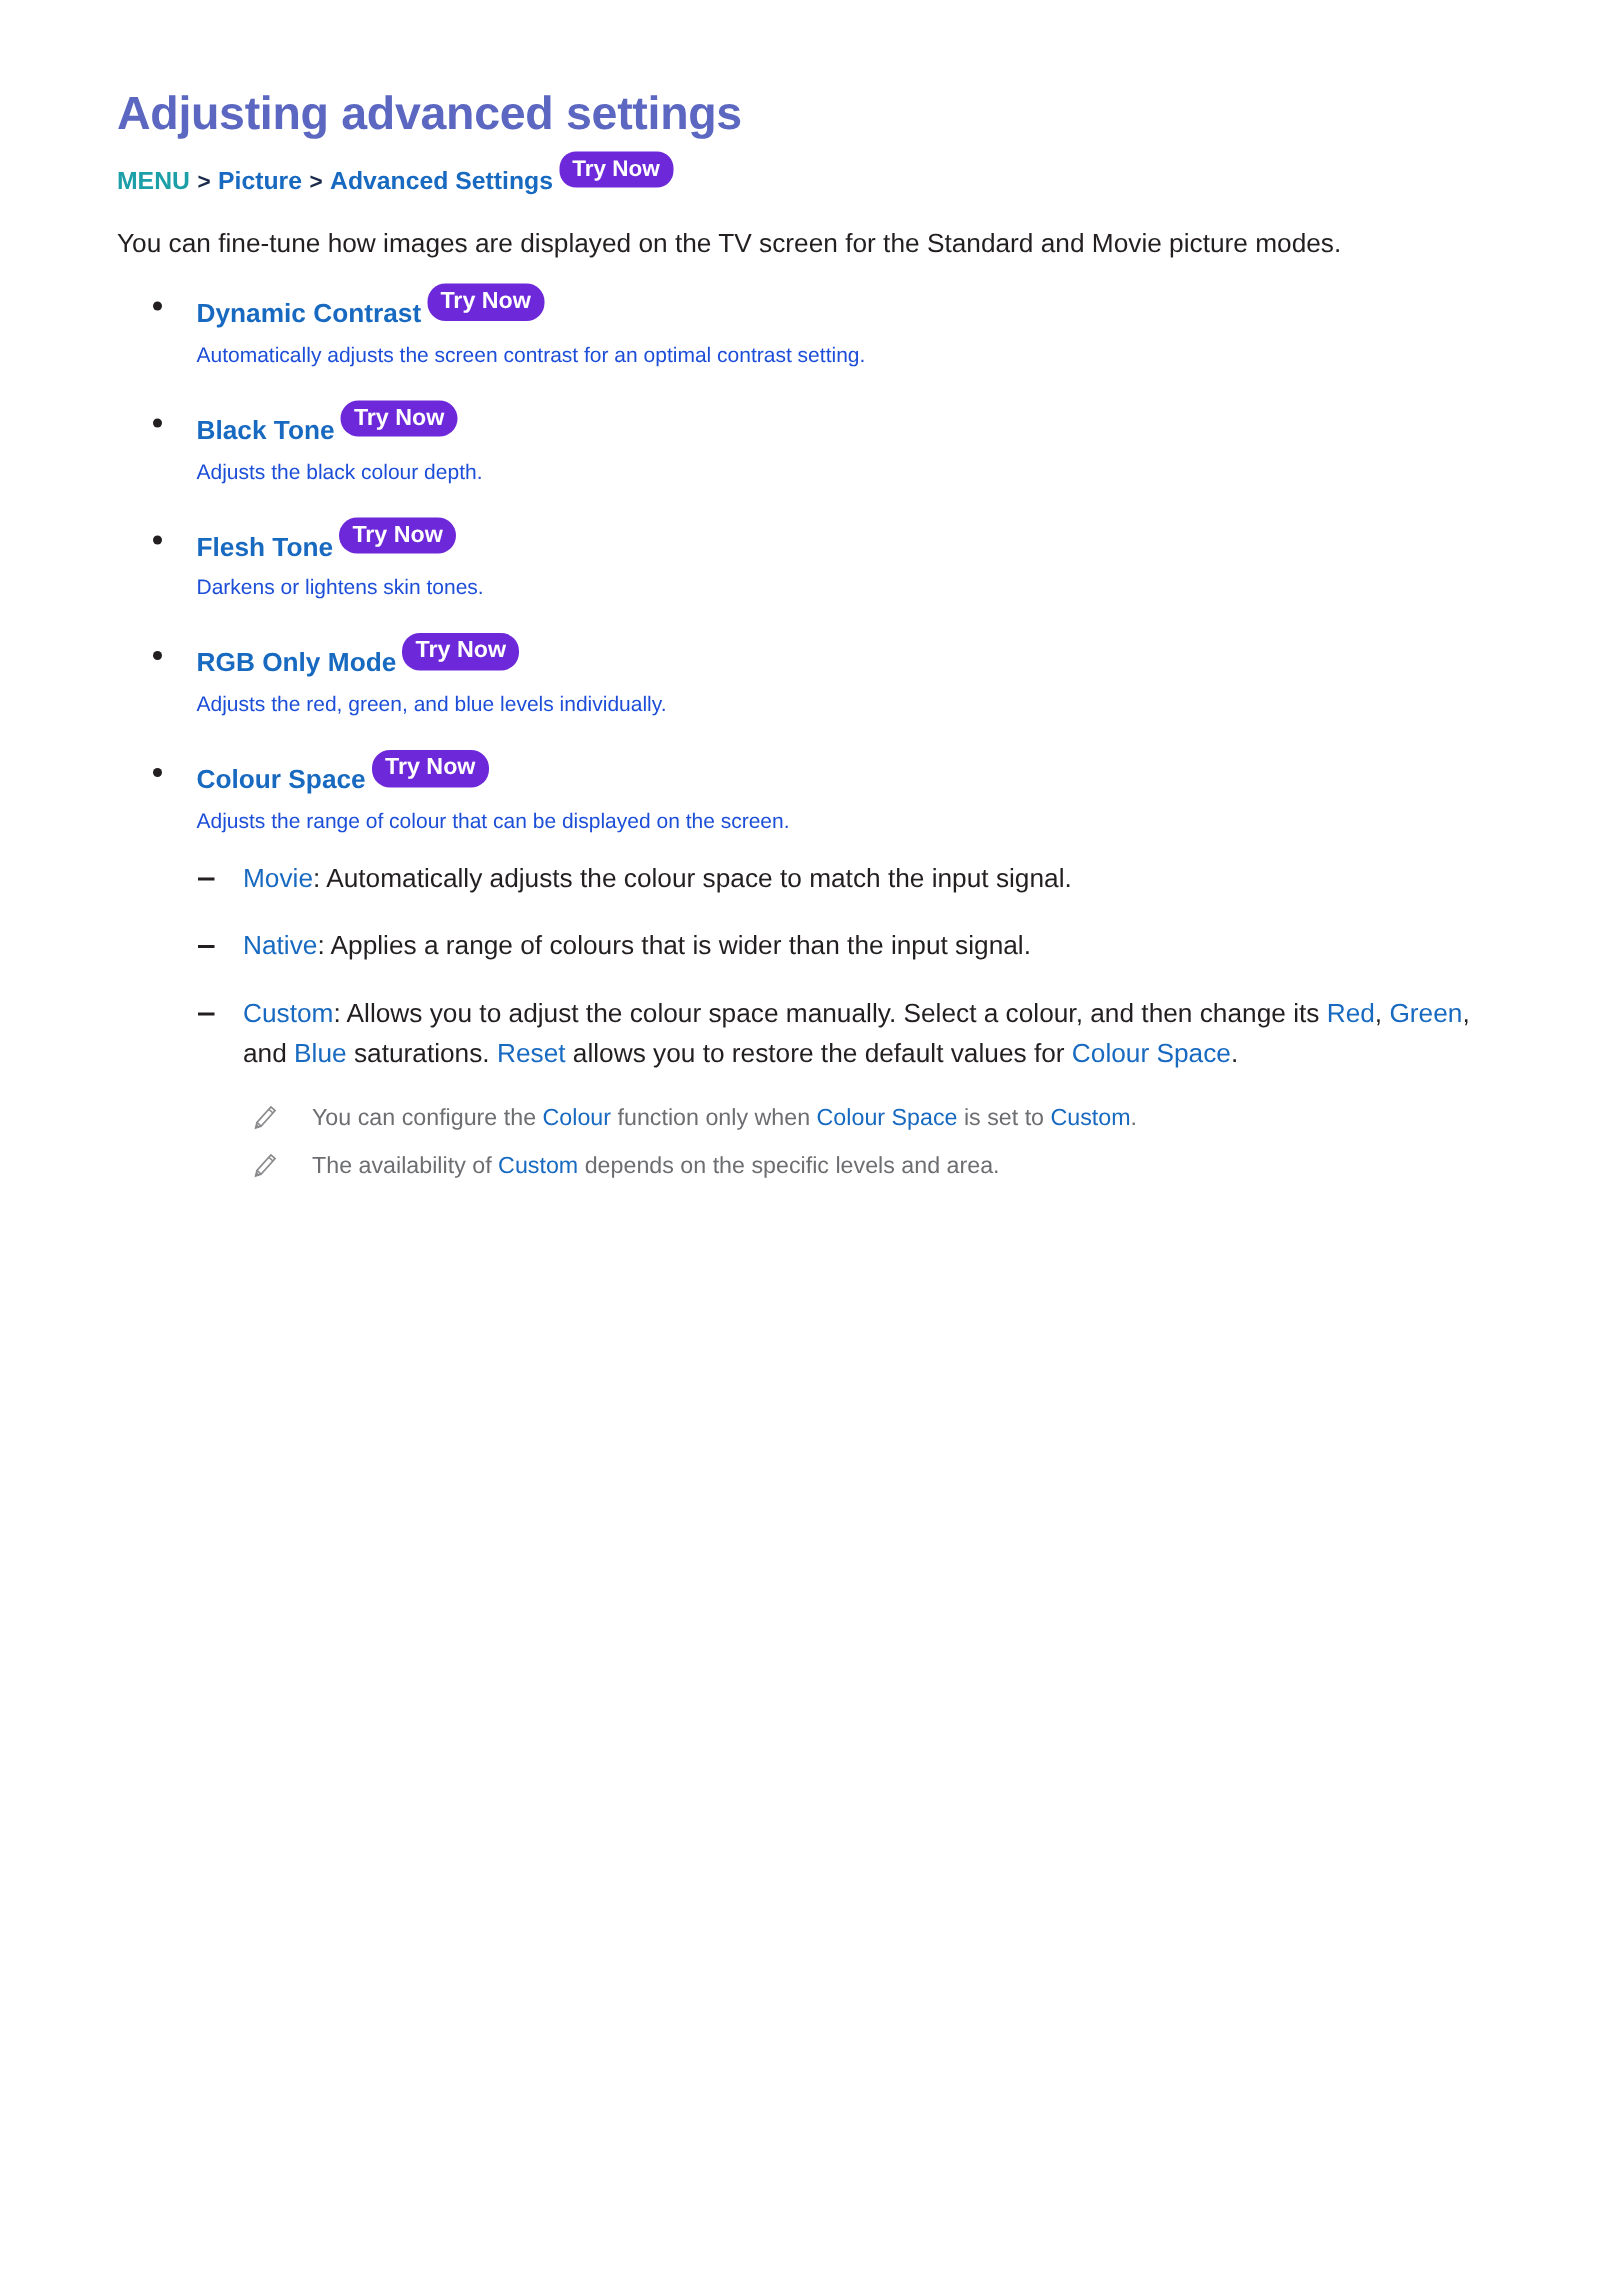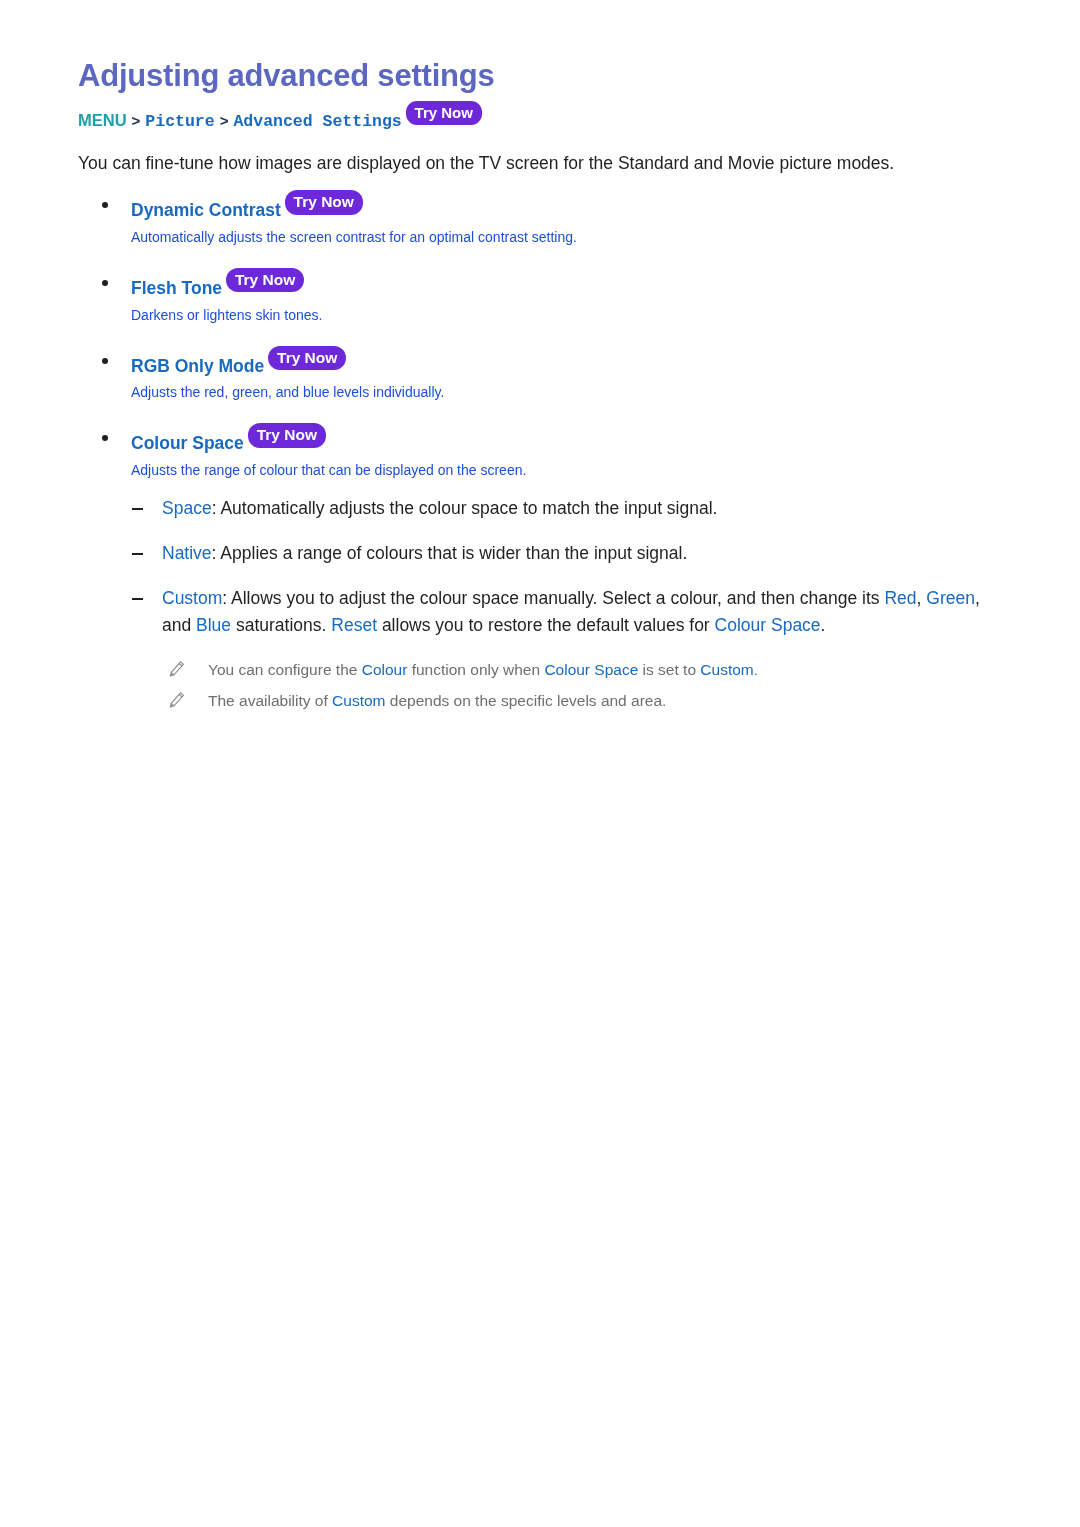--- a/index.html
+++ b/index.html
@@ -36,21 +36,21 @@
   
   .breadcrumb {
     font-size: 16.5px;
     font-weight: bold;
     margin: 0 0 16px 0;
     line-height: 1.5;
     white-space: nowrap;
   }
   .bc-menu   { color: #1d9fa8; }
   .bc-sep    { color: #1b2a4a; font-size: 15px; padding: 0 5px; }
-  .bc-item   { color: #1869c0; font-family: Liberation Mono, monospace; }
+  .bc-item   { color: #1869c0; }
 
   
   .trynow {
     display: inline-block;
     background: #6d28d9;
     color: #ffffff;
     font-weight: bold;
     border-radius: 11px;
     line-height: 1;
     position: relative;
@@ -164,20 +164,26 @@
 
   <p class="intro">You can fine-tune how images are displayed on the TV screen for the Standard and Movie picture modes.</p>
 
   <div class="bullet-block">
     <div class="bullet-head">
       <span class="dot"></span><span>Dynamic Contrast</span><span class="trynow">Try Now</span>
     </div>
     <div class="bullet-desc">Automatically adjusts the screen contrast for an optimal contrast setting.</div>
   </div>
 
+  <div class="bullet-block">
+    <div class="bullet-head">
+      <span class="dot"></span><span>Black Tone</span><span class="trynow">Try Now</span>
+    </div>
+    <div class="bullet-desc">Adjusts the black colour depth.</div>
+  </div>
 
   <div class="bullet-block">
     <div class="bullet-head">
       <span class="dot"></span><span>Flesh Tone</span><span class="trynow">Try Now</span>
     </div>
     <div class="bullet-desc">Darkens or lightens skin tones.</div>
   </div>
 
   <div class="bullet-block">
     <div class="bullet-head">
@@ -187,21 +193,21 @@
   </div>
 
   <div class="bullet-block">
     <div class="bullet-head">
       <span class="dot"></span><span>Colour Space</span><span class="trynow">Try Now</span>
     </div>
     <div class="bullet-desc tight">Adjusts the range of colour that can be displayed on the screen.</div>
   </div>
 
   <div class="dash-item">
-    <span class="dash"></span><span class="kw">Space</span><span>: Automatically adjusts the colour space to match the input signal.</span>
+    <span class="dash"></span><span class="kw">Movie</span><span>: Automatically adjusts the colour space to match the input signal.</span>
   </div>
 
   <div class="dash-item">
     <span class="dash"></span><span class="kw">Native</span><span>: Applies a range of colours that is wider than the input signal.</span>
   </div>
 
   <div class="dash-item">
     <span class="dash"></span><span class="kw">Custom</span><span>: Allows you to adjust the colour space manually. Select a colour, and then change its </span><span class="kw">Red</span><span>, </span><span class="kw">Green</span><span>, and </span><span class="kw">Blue</span><span> saturations. </span><span class="kw">Reset</span><span> allows you to restore the default values for </span><span class="kw">Colour Space</span><span>.</span>
   </div>
 

